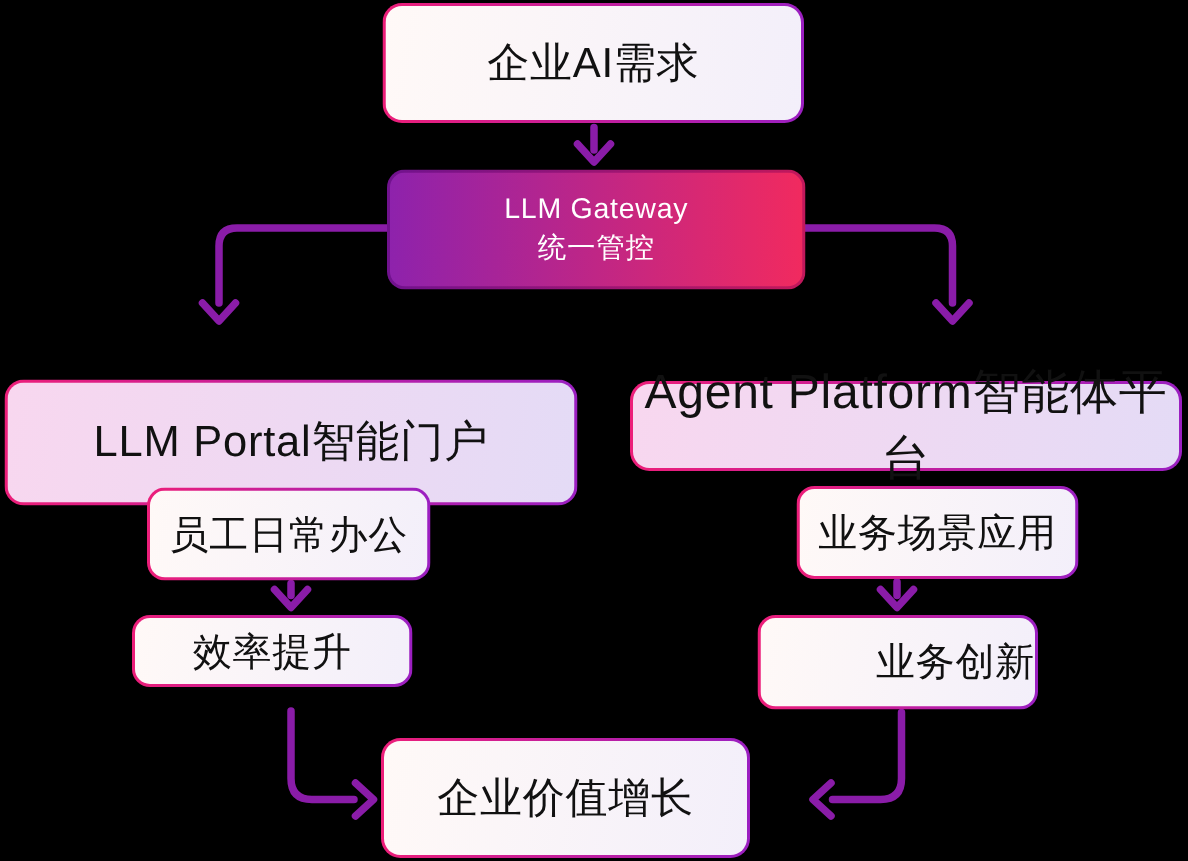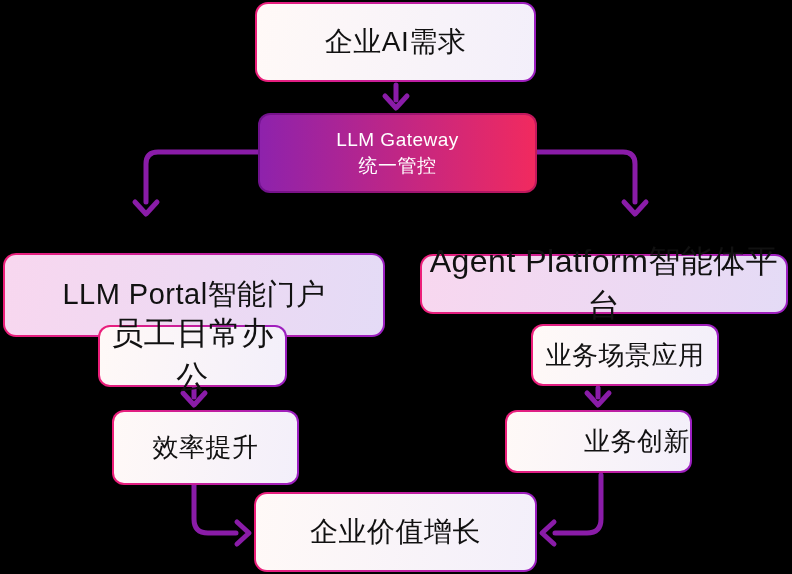--- a/index.html
+++ b/index.html
@@ -61,25 +61,25 @@
       linear-gradient(to right, var(--c-gateway-border-start), var(--c-gateway-border-end)) border-box;
     color: var(--c-gateway-text);
   }
   .gateway .gw-line { line-height: 1.38; }
 
   
   .n-demand     { left: 255px; top: 2px;   width: 281px; height: 80px; font-size: 28px; }
   .n-gateway    { left: 258px; top: 113px; width: 279px; height: 80px; font-size: 19px; border-radius: 12px; }
   .n-portal     { left: 3px;   top: 221px; width: 382px; height: 84px; font-size: 29px; }
   .n-agent      { left: 420px; top: 222px; width: 368px; height: 60px; font-size: 32px; }
-  .n-office     { left: 98px;  top: 325px; width: 189px; height: 62px; font-size: 32px; border-radius: 12px; text-align: center; }
-  .n-efficiency { left: 112px; top: 410px; width: 187px; height: 75px; font-size: 26px; border-radius: 12px; }
+  .n-office     { left: 98px;  top: 325px; width: 189px; height: 62px; font-size: 26px; border-radius: 12px; text-align: center; }
+  .n-efficiency { left: 88px; top: 410px; width: 187px; height: 48px; font-size: 26px; border-radius: 12px; }
   .n-scenario   { left: 504px; top: 324px; width: 188px; height: 62px; font-size: 26px; border-radius: 12px; margin-left: 27px; }
   .n-innovation { left: 505px; top: 410px; width: 187px; height: 63px; font-size: 26px; border-radius: 12px; align-items: flex-end; }
-  .n-value      { left: 254px; top: 492px; width: 283px; height: 80px; font-size: 28px; }
+  .n-value      { left: 254px; top: 492px; width: 246px; height: 80px; font-size: 28px; }
 </style>
 </head>
 <body>
 
 <div class="stage">
 
   <svg class="arrows" viewBox="0 0 792 574" xmlns="http://www.w3.org/2000/svg">
     <g class="arrow">
       <path d="M396 85 L396 100"></path>
       <path d="M385 96 L396 108 L407 96"></path>

